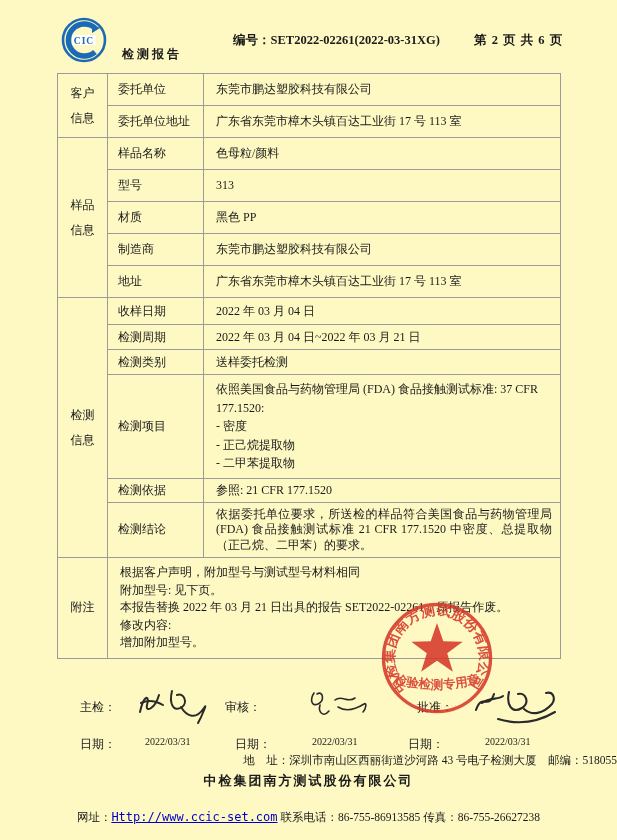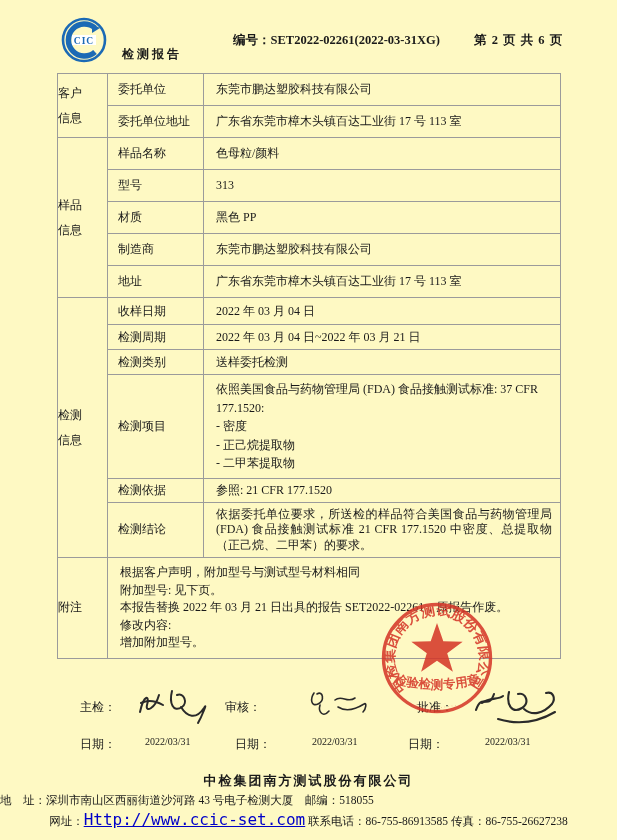--- a/index.html
+++ b/index.html
@@ -13,21 +13,21 @@
   
   .logo { position:absolute; left:59px; top:16px; width:50px; height:48px; color:#1b6ab5; }
   .hdr-title { position:absolute; left:122px; top:30px; font-size:12px; font-weight:bold; letter-spacing:3px;margin-top:16px; }
   .hdr-no { position:absolute; left:233px; top:32px; font-size:12.5px; font-weight:bold; }
   .hdr-page { position:absolute; left:430px; top:32px; font-size:12.5px; font-weight:bold; letter-spacing:1px;margin-left:44px; }
 
   
   table.report { position:absolute; left:57px; top:73px; width:504px;
     border-collapse:collapse; table-layout:fixed; }
   table.report td { border:1px solid #9b9b9b; font-size:12px; vertical-align:middle; background:transparent; }
-  td.sec { width:50px; text-align:left; white-space:pre-line; line-height:25px; }
+  td.sec { width:50px; text-align:center; white-space:pre-line; line-height:25px; }
   td.lbl { width:96px; padding-left:10px; }
   td.val { padding-left:12px; padding-right:8px; }
   tr.h32 { height:32px; }
   tr.h27 { height:27px; }
   tr.h25 { height:25px; }
   tr.h24 { height:24px; }
   td.multiline { white-space:pre-line; line-height:18.5px; padding-top:5px; padding-bottom:5px; }
   td.conclusion { line-height:15.5px; text-align:justify; padding:4px 8px 4px 12px; }
   td.note-val { white-space:pre-line; line-height:17.5px; padding:6px 8px 6px 12px; vertical-align:top; }
 
@@ -37,24 +37,24 @@
   .date-label { position:absolute; font-size:12px; }
   .date-value { position:absolute; font-size:10px; }
 
   
   .stamp { position:absolute; left:367px; top:588px; width:140px; height:140px;
     color:#d53527; opacity:.86; z-index:5; pointer-events:none; }
 
   
   .ft-company { position:absolute; left:0; right:0; top:772px; text-align:center;
     font-size:13px; font-weight:bold; letter-spacing:2px; }
-  .ft-line2 { position:absolute; left:0; right:0; top:793px; text-align:left; font-size:11.5px; }
+  .ft-line2 { position:absolute; left:0; right:0; top:753px; text-align:right; font-size:11.5px; }
   .ft-line3 { position:absolute; left:0; right:0; top:810px; text-align:center; font-size:11.5px; }
   .ft-url { color:#0000c8; 
-    font-family:"DejaVu Sans Mono","Liberation Mono",monospace; font-size:16px; }
+    font-family:"DejaVu Sans Mono","Liberation Mono",monospace; font-size:12px; }
 </style>
 </head>
 <body>
 
 <div class="page">
 
   <div class="logo" style="color: rgb(27, 106, 181);">
     <svg width="50" height="48" viewBox="0 0 50 48">
       <circle cx="25" cy="24" r="21" fill="none" stroke="currentColor" stroke-width="2.6"></circle>
       <path d="M 36,12 A 16,16 0 1 0 36,36" fill="none" stroke="currentColor" stroke-width="5.5"></path>

